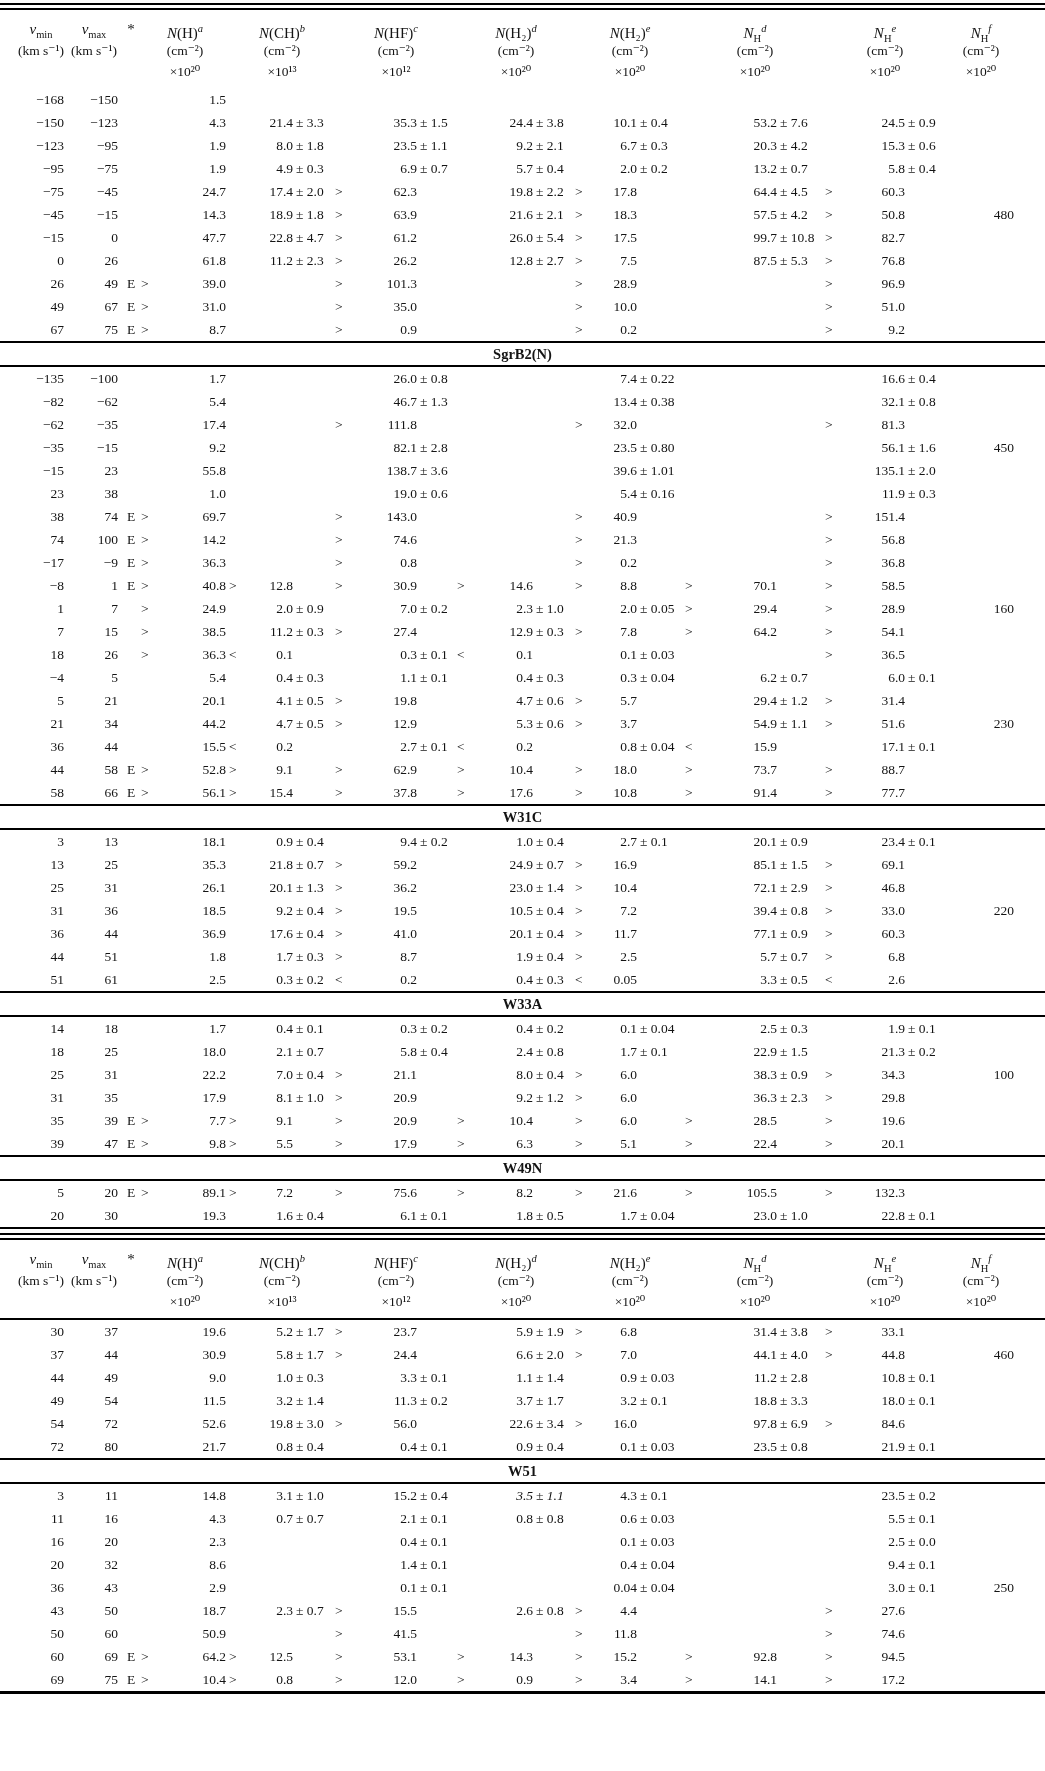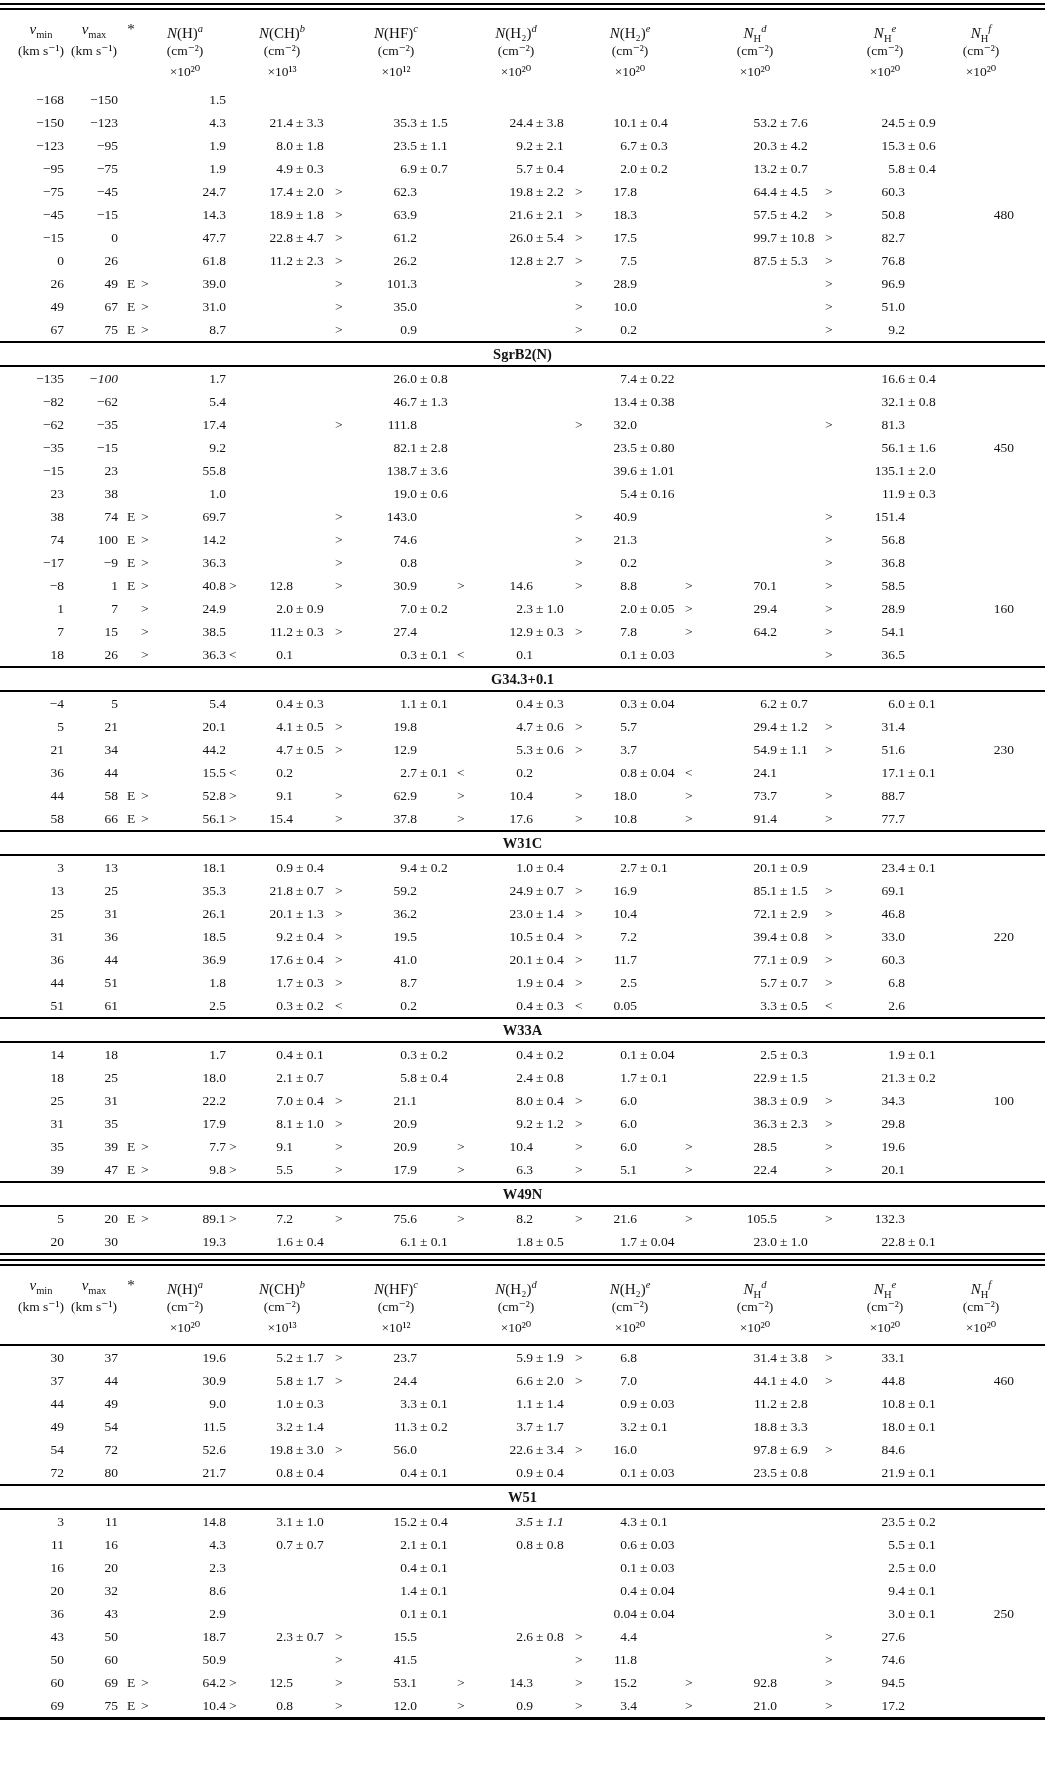--- a/index.html
+++ b/index.html
@@ -676,21 +676,21 @@
           <span class="err" style="width:0px"></span>
         </div>
       </div>
       <div class="sec">SgrB2(N)</div>
       <div class="rowline">
         <div class="cell" style="width: 52px;">
           <span class="rel"></span>
           <span class="val">−135</span>
           <span class="err" style="width:0px"></span>
         </div>
-        <div class="cell" style="width: 54px; font-style: italic;">
+        <div class="cell" style="width: 54px;">
           <span class="rel"></span>
           <span class="val">−100</span>
           <span class="err" style="width:0px"></span>
         </div>
         <div class="cell star" style="width: 20px;"></div>
         <div class="cell" style="width: 88px;">
           <span class="rel"></span>
           <span class="val">1.7</span>
           <span class="err" style="width:0px"></span>
         </div>
@@ -1359,21 +1359,20 @@
           <span class="rel">&gt;</span>
           <span class="val">36.5</span>
           <span class="err" style="width:40px"></span>
         </div>
         <div class="cell" style="width: 72px;">
           <span class="rel"></span>
           <span class="val"></span>
           <span class="err" style="width:0px"></span>
         </div>
       </div>
-      <div class="sec">G34.3+0.1</div>
       <div class="rowline">
         <div class="cell" style="width: 52px;">
           <span class="rel"></span>
           <span class="val">−4</span>
           <span class="err" style="width:0px"></span>
         </div>
         <div class="cell" style="width: 54px;">
           <span class="rel"></span>
           <span class="val">5</span>
           <span class="err" style="width:0px"></span>
@@ -1558,21 +1557,21 @@
           <span class="val">0.2</span>
           <span class="err" style="width:42px"></span>
         </div>
         <div class="cell" style="width: 110px;">
           <span class="rel"></span>
           <span class="val">0.8</span>
           <span class="err" style="width:48px">± 0.04</span>
         </div>
         <div class="cell" style="width: 140px;">
           <span class="rel">&lt;</span>
-          <span class="val">24.1</span>
+          <span class="val">15.9</span>
           <span class="err" style="width:48px"></span>
         </div>
         <div class="cell" style="width: 120px;">
           <span class="rel"></span>
           <span class="val">17.1</span>
           <span class="err" style="width:40px">± 0.1</span>
         </div>
         <div class="cell" style="width: 72px;">
           <span class="rel"></span>
           <span class="val"></span>
@@ -3319,21 +3318,21 @@
           <span class="val">0.9</span>
           <span class="err" style="width:42px"></span>
         </div>
         <div class="cell" style="width: 110px;">
           <span class="rel">&gt;</span>
           <span class="val">3.4</span>
           <span class="err" style="width:48px"></span>
         </div>
         <div class="cell" style="width: 140px;">
           <span class="rel">&gt;</span>
-          <span class="val">21.0</span>
+          <span class="val">14.1</span>
           <span class="err" style="width:48px"></span>
         </div>
         <div class="cell" style="width: 120px;">
           <span class="rel">&gt;</span>
           <span class="val">17.2</span>
           <span class="err" style="width:40px"></span>
         </div>
         <div class="cell" style="width: 72px;">
           <span class="rel"></span>
           <span class="val"></span>

